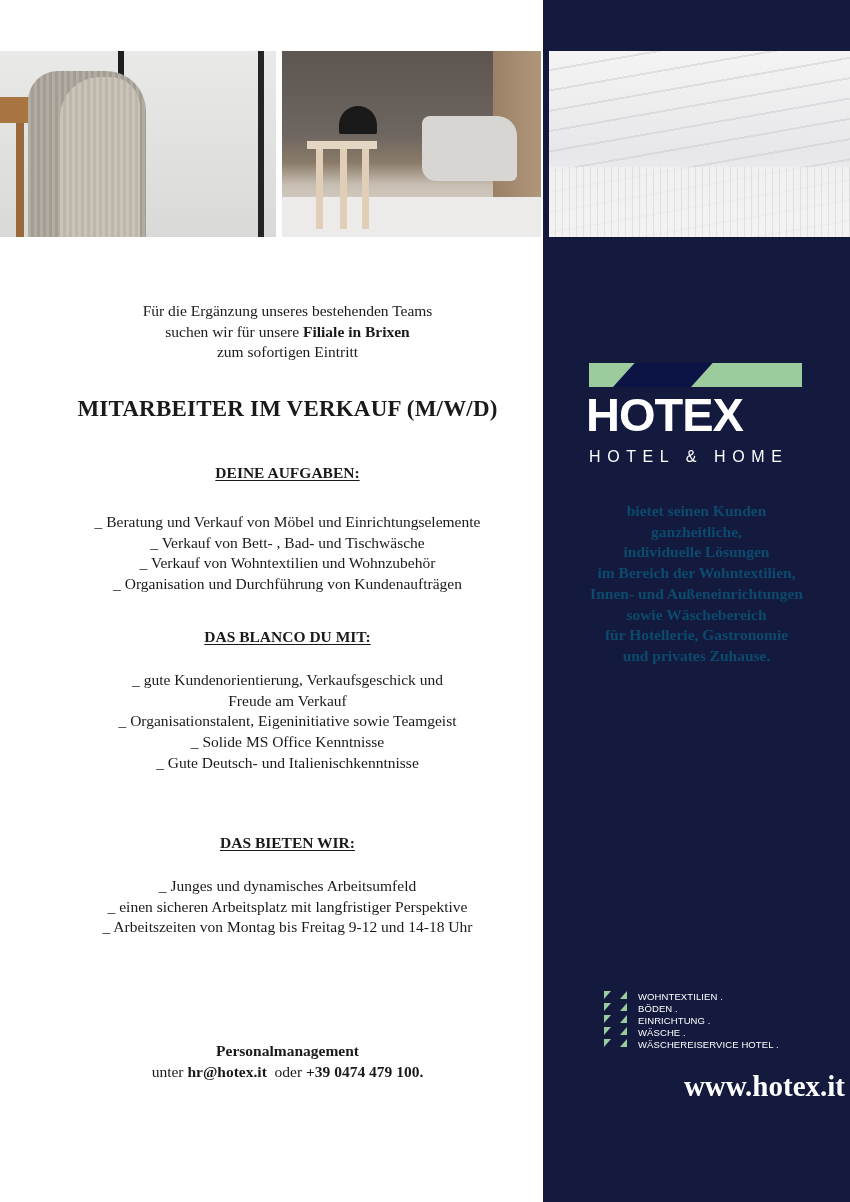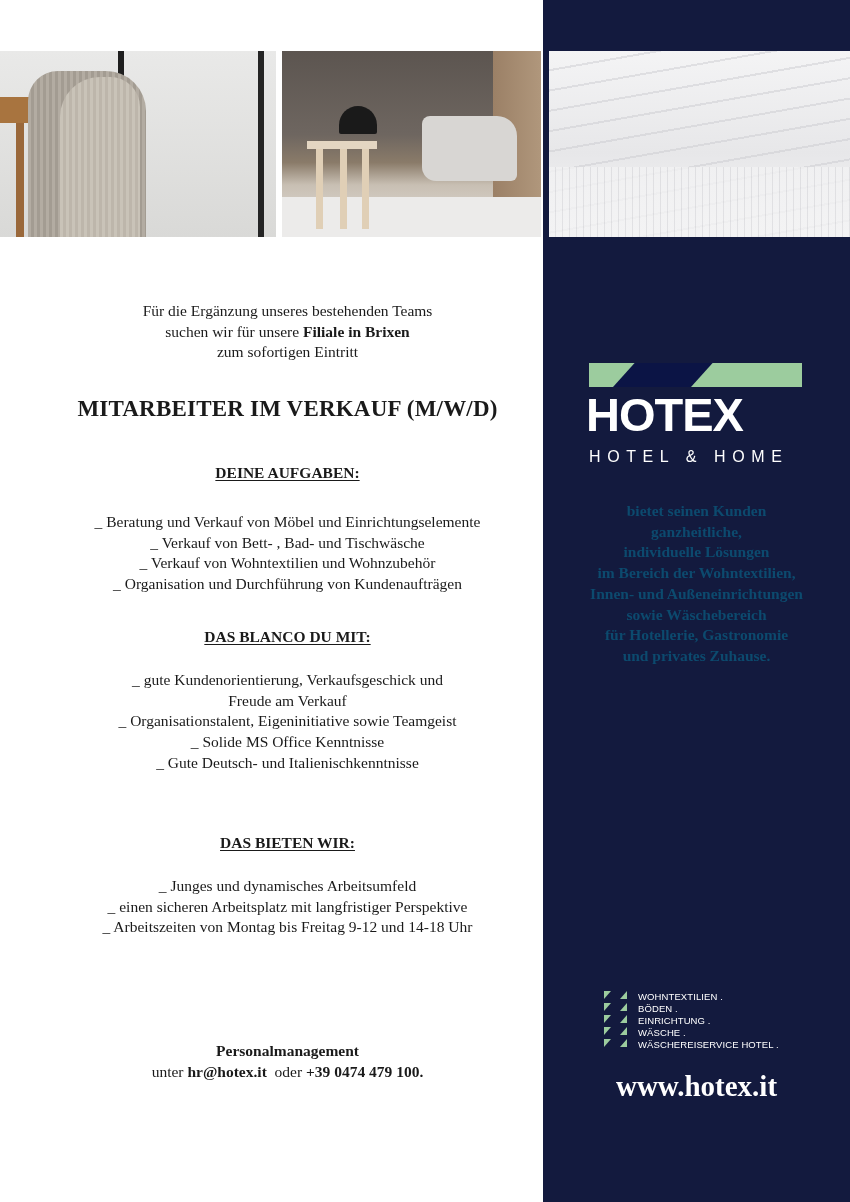--- a/index.html
+++ b/index.html
@@ -59,21 +59,21 @@
 
   .tagline { position: absolute; left: 548px; width: 297px; top: 501px; text-align: center; color: #0c4a6e; font-weight: bold; font-size: 15.5px; line-height: 20.7px; }
 
   .services { position: absolute; left: 604px; top: 991px; }
   .svc { display: flex; align-items: flex-start; height: 12px; }
   .svc-icon { position: relative; width: 26px; height: 8px; margin-right: 8px; }
   .svc-icon .a { position: absolute; left: 0; top: 0; width: 0; height: 0; border-top: 8px solid #9ccc9e; border-right: 7px solid transparent; }
   .svc-icon .b { position: absolute; left: 16px; top: 0; width: 0; height: 0; border-bottom: 8px solid #9ccc9e; border-left: 7px solid transparent; }
   .svc-label { font-family: "Liberation Sans", "DejaVu Sans", sans-serif; color: #ffffff; font-size: 9.5px; letter-spacing: 0.1px; }
 
-  .website { position: absolute; left: 548px; width: 297px; top: 1070px; text-align: center; color: #ffffff; font-weight: bold; font-size: 29px; }
+  .website { position: absolute; left: 548px; width: 297px; top: 1070px; text-align: right; color: #ffffff; font-weight: bold; font-size: 29px; }
 </style>
 </head>
 <body>
 
 <div class="right-panel"></div>
 
 <div class="photo photo-1">
   <div class="leg"></div>
   <div class="bar"></div>
   <div class="throw"></div>

